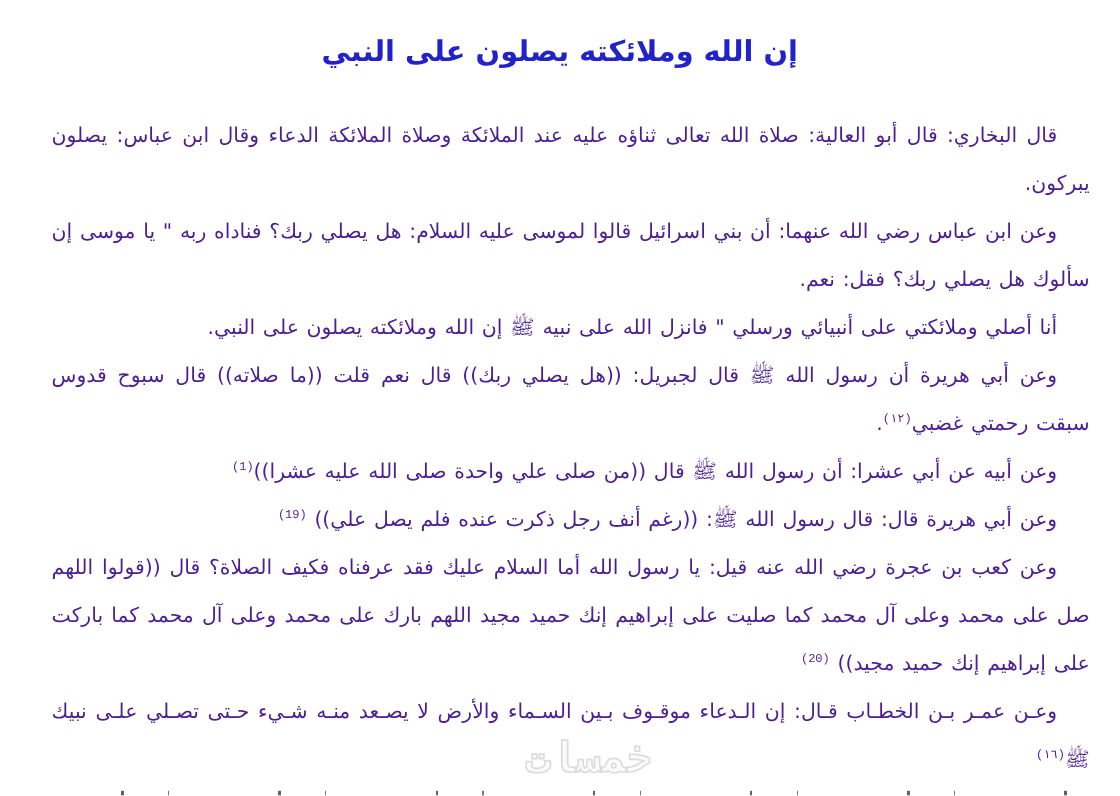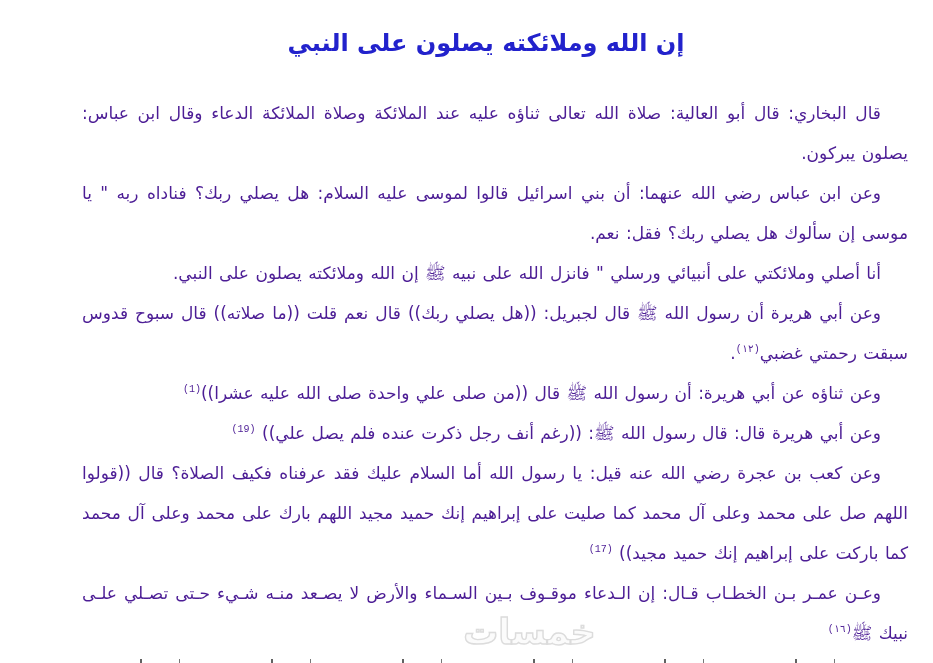--- a/index.html
+++ b/index.html
@@ -6,21 +6,20 @@
   body {
     width: 933px; height: 663px;
     background: #ffffff;
     font-family: "DejaVu Sans", sans-serif;
     position: relative;
     overflow: hidden;
   }
   .page {
     position: absolute; inset: 0;
     direction: rtl;
-    margin-left: 39px;
   }
   .title {
     margin: 26px 0 0 0;
     text-align: center;
     font-size: 24px;
     line-height: 34px;
     font-weight: bold;
     color: #2222CC; 
   }
   .body {
@@ -49,20 +48,21 @@
     direction: rtl;
     text-align: center;
     font-size: 35px;
     font-weight: bold;
     color: #fbfbfb;               
     -webkit-text-stroke: 1.4px #DCDCDC; 
     text-shadow: 0 0 1px #e3e3e3;
     letter-spacing: 2px;
     pointer-events: none;
     z-index: 3;
+    font-family: Liberation Mono, monospace;
   }
   
   .clipped-line {
     position: absolute;
     bottom: 0;
     right: 25px;
     left: 43px;
     height: 4px;
     background: repeating-linear-gradient(
       90deg,
@@ -86,25 +86,25 @@
   <div class="body">
 
     <p class="para"><span>قال البخاري: قال أبو العالية: صلاة الله تعالى ثناؤه عليه عند الملائكة وصلاة الملائكة الدعاء وقال ابن عباس: يصلون يبركون.</span><sup class="fn"></sup><span></span></p>
 
     <p class="para"><span>وعن ابن عباس رضي الله عنهما: أن بني اسرائيل قالوا لموسى عليه السلام: هل يصلي ربك؟ فناداه ربه " يا موسى إن سألوك هل يصلي ربك؟ فقل: نعم.</span><sup class="fn"></sup><span></span></p>
 
     <p class="para"><span>أنا أصلي وملائكتي على أنبيائي ورسلي " فانزل الله على نبيه ﷺ إن الله وملائكته يصلون على النبي.</span><sup class="fn"></sup><span></span></p>
 
     <p class="para"><span>وعن أبي هريرة أن رسول الله ﷺ قال لجبريل: ((هل يصلي ربك)) قال نعم قلت ((ما صلاته)) قال سبوح قدوس سبقت رحمتي غضبي</span><sup class="fn">(١٢)</sup><span>.</span></p>
 
-    <p class="para"><span>وعن ثناؤه عن أبي هريرة: أن رسول الله ﷺ قال ((من صلى علي واحدة صلى الله عليه عشرا))</span><sup class="fn">(1)</sup><span></span></p>
+    <p class="para"><span>وعن أبيه عن أبي عشرا: أن رسول الله ﷺ قال ((من صلى علي واحدة صلى الله عليه عشرا))</span><sup class="fn">(1)</sup><span></span></p>
 
     <p class="para"><span>وعن أبي هريرة قال: قال رسول الله ﷺ: ((رغم أنف رجل ذكرت عنده فلم يصل علي)) </span><sup class="fn">(19)</sup><span></span></p>
 
-    <p class="para"><span>وعن كعب بن عجرة رضي الله عنه قيل: يا رسول الله أما السلام عليك فقد عرفناه فكيف الصلاة؟ قال ((قولوا اللهم صل على محمد وعلى آل محمد كما صليت على إبراهيم إنك حميد مجيد اللهم بارك على محمد وعلى آل محمد كما باركت على إبراهيم إنك حميد مجيد)) </span><sup class="fn">(17)</sup><span></span></p>
+    <p class="para"><span>وعن كعب بن عجرة رضي الله عنه قيل: يا رسول الله أما السلام عليك فقد عرفناه فكيف الصلاة؟ قال ((قولوا اللهم صل على محمد وعلى آل محمد كما صليت على إبراهيم إنك حميد مجيد اللهم بارك على محمد وعلى آل محمد كما باركت على إبراهيم إنك حميد مجيد)) </span><sup class="fn">(20)</sup><span></span></p>
 
     <p class="para"><span>وعـن عمـر بـن الخطـاب قـال: إن الـدعاء موقـوف بـين السـماء والأرض لا يصـعد منـه شـيء حـتى تصـلي علـى نبيك ﷺ</span><sup class="fn">(١٦)</sup><span></span></p>
 
   </div>
 
   <div class="watermark">خمسات</div>
 
   <div class="clipped-line"></div>
 
 </div>

